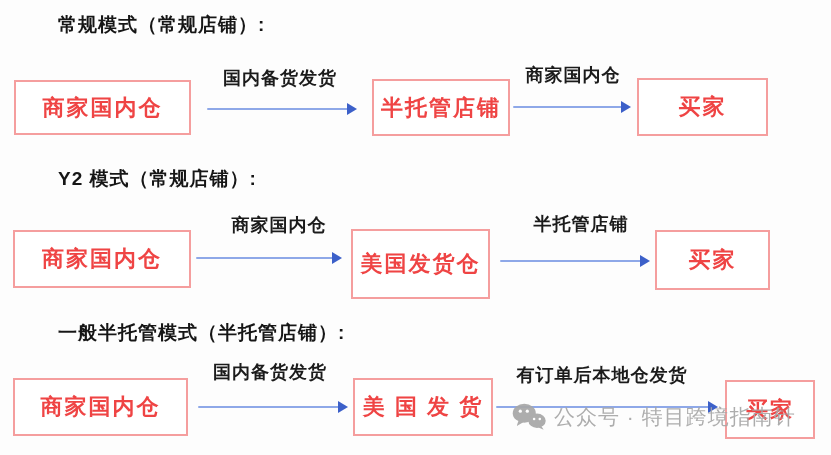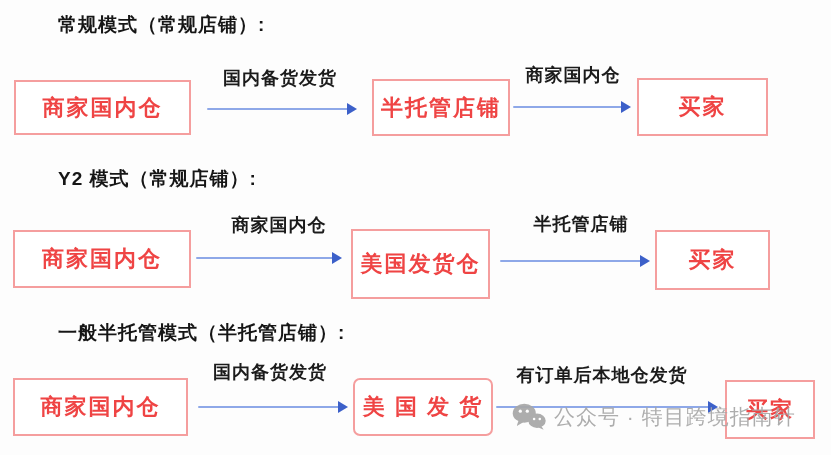--- a/index.html
+++ b/index.html
@@ -93,21 +93,21 @@
     <div class="row-title" style="left:14px;top:320px;">一般半托管模式（半托管店铺）:</div>
 
     <div class="node" style="left:13px;top:378px;width:175px;height:58px;">商家国内仓</div>
 
     <div class="flow-label" style="left:200px;top:360px;width:140px;">国内备货发货</div>
     <div class="arrow" style="left:198px;top:401px;width:150px;">
       <div class="line"></div>
       <div class="head"></div>
     </div>
 
-    <div class="node" style="left:353px;top:378px;width:140px;height:58px;border-radius:7px;">美 国 发 货</div>
+    <div class="node" style="left:353px;top:378px;width:140px;height:58px;">美 国 发 货</div>
 
     <div class="flow-label" style="left:498px;top:363px;width:208px;">有订单后本地仓发货</div>
     <div class="arrow" style="left:496px;top:401px;width:222px;">
       <div class="line"></div>
       <div class="head"></div>
     </div>
 
     <div class="node" style="left:725px;top:380px;width:90px;height:59px;">买家</div>
   </div>
 

